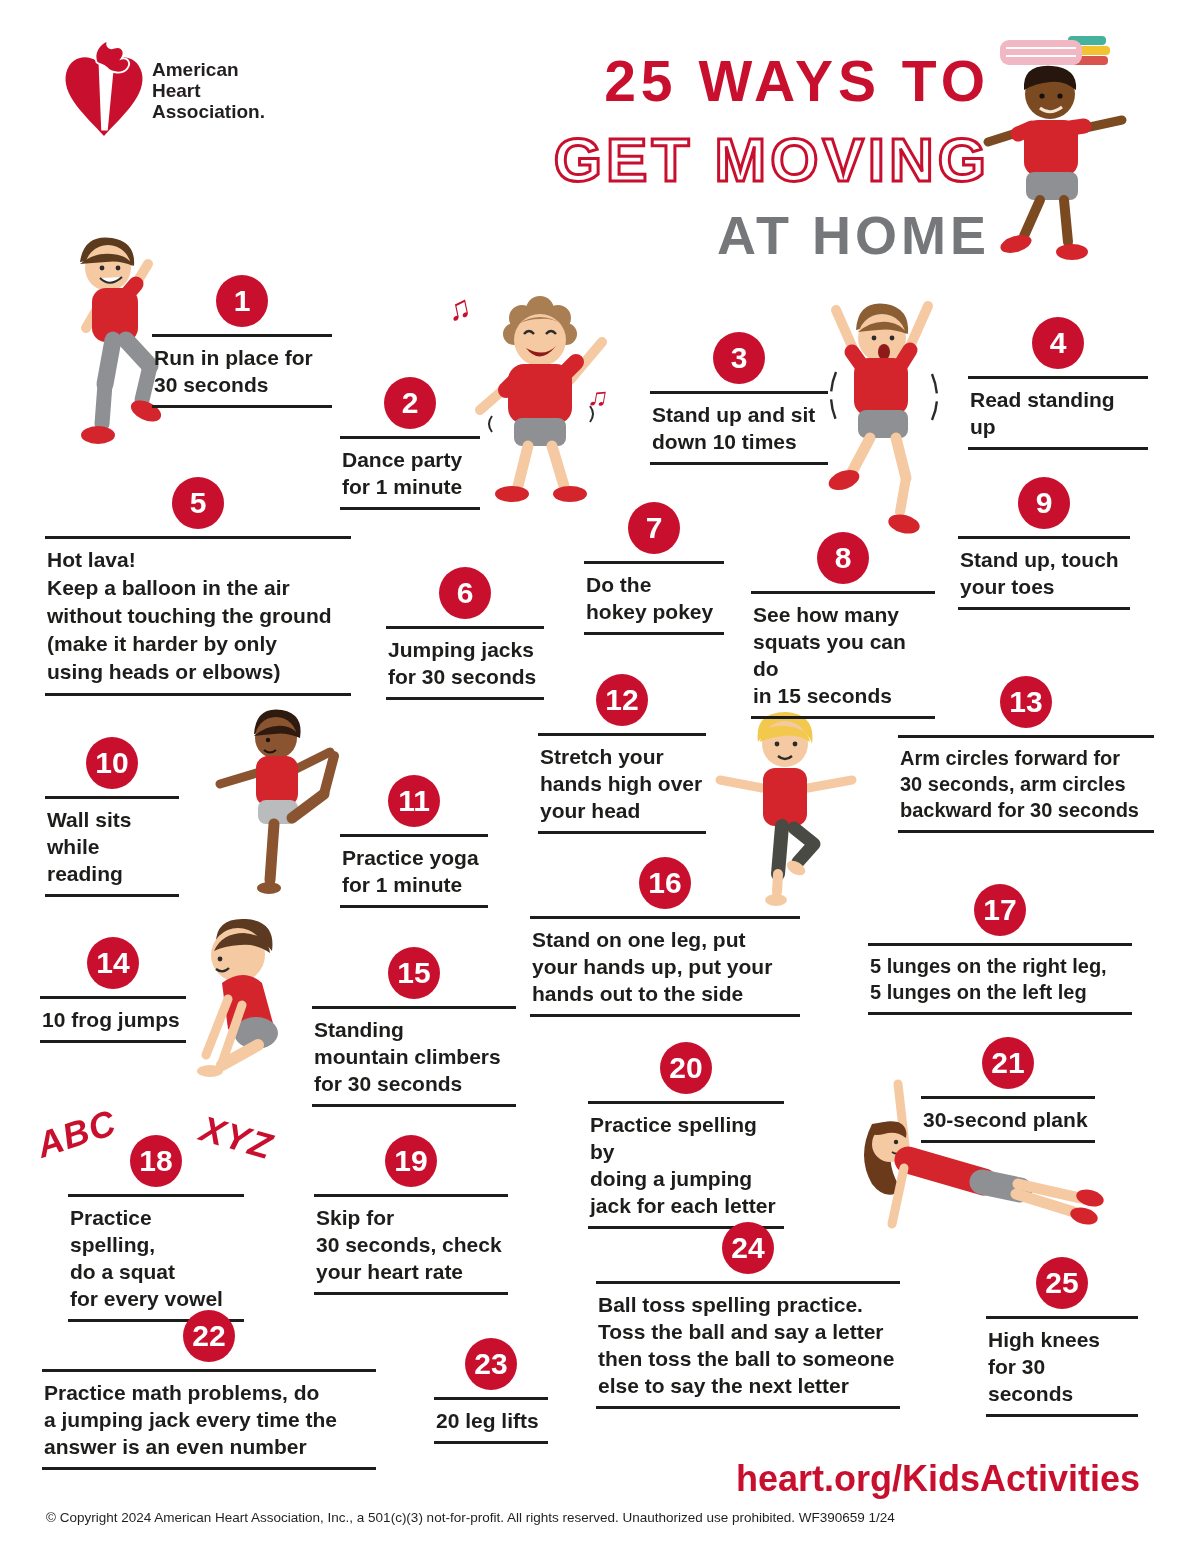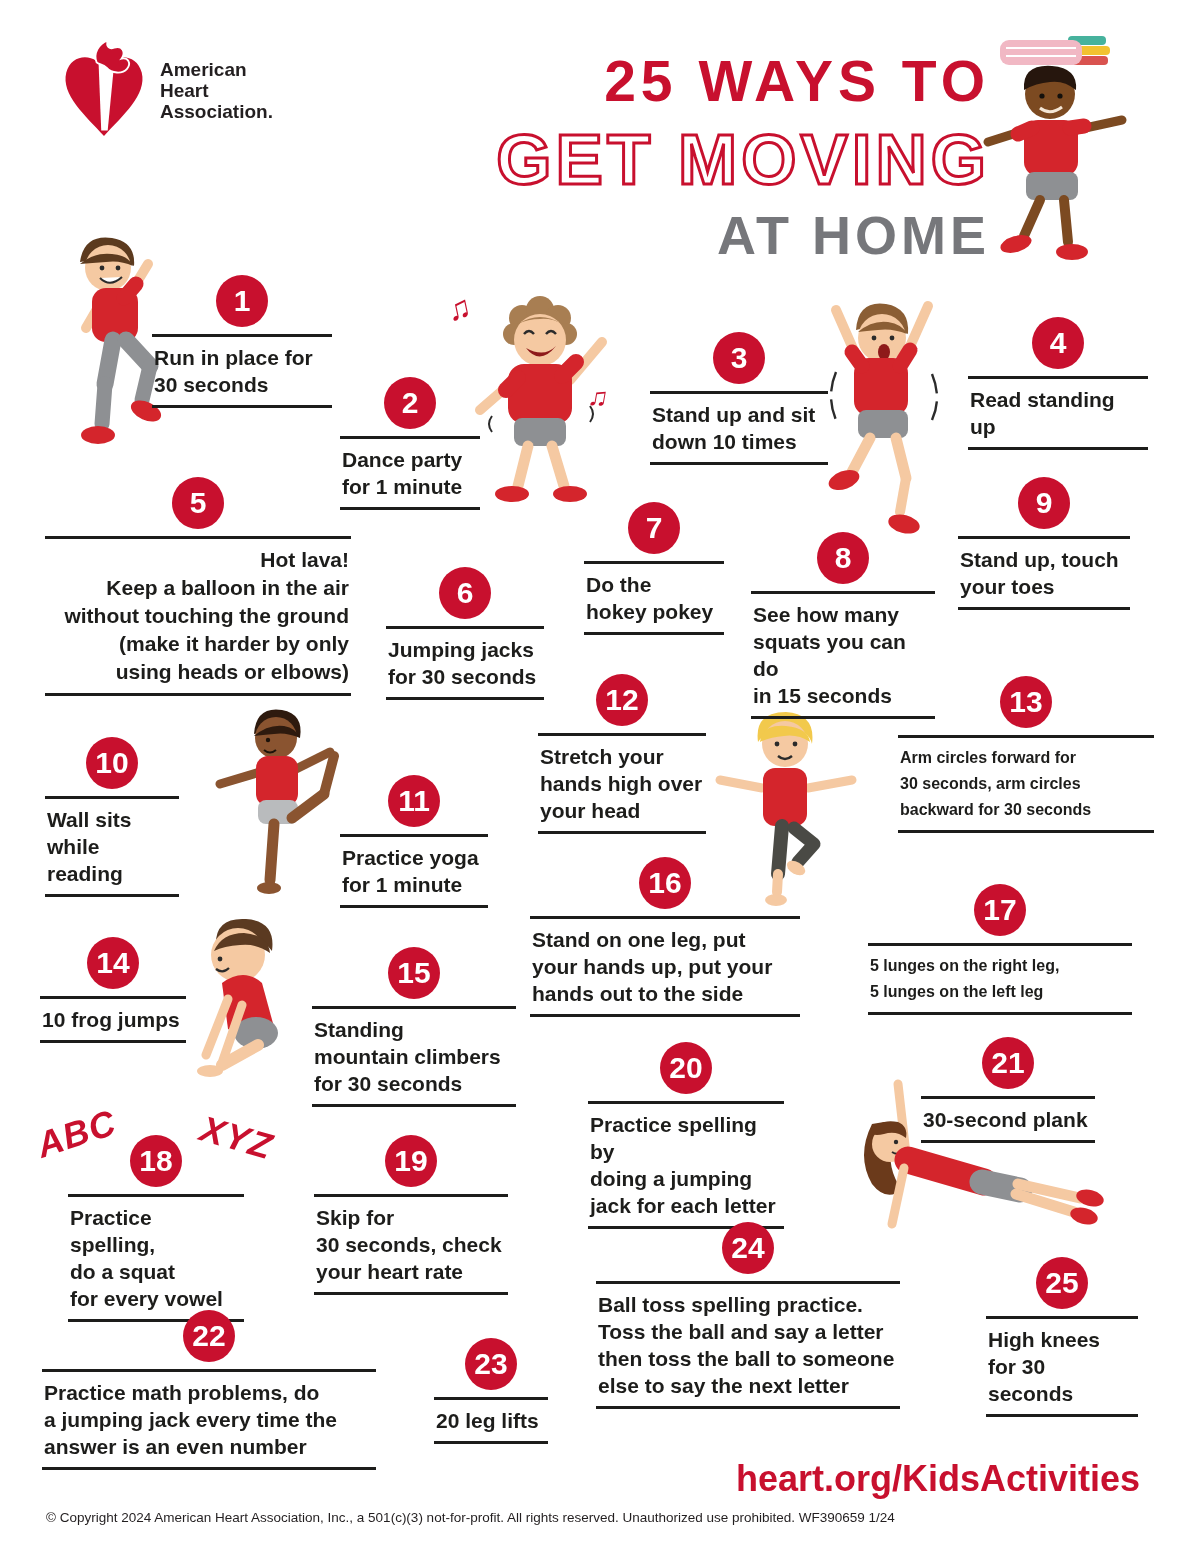--- a/index.html
+++ b/index.html
@@ -10,38 +10,38 @@
     --skin-dk:#8A5430;
     --skin-dkr:#7C4A21;
     --shorts:#8E9093;
     --hair-br:#6B4423;
   }
   *{margin:0;padding:0;box-sizing:border-box}
   body{background:#fff;font-family:"Liberation Sans",sans-serif;}
   .poster{position:relative;width:1200px;height:1553px;background:#fff;overflow:hidden;margin:0 auto;}
 
   
-  .logo{position:absolute;left:58px;top:38px;display:flex;align-items:center;gap:10px}
+  .logo{position:absolute;left:58px;top:38px;display:flex;align-items:center;gap:2px}
   .logo-text{font-weight:bold;font-size:19px;line-height:21px;color:#231F20}
   .titles{position:absolute;left:250px;top:48px;width:740px;text-align:right;color:var(--red)}
   .title-top{font-weight:bold;font-size:57px;letter-spacing:5px;}
-  .title-main{font-weight:bold;font-size:71px;letter-spacing:4px;line-height:92px;color:#fff;
+  .title-main{font-weight:bold;font-size:62px;letter-spacing:4px;line-height:92px;color:#fff;
     -webkit-text-stroke:3px var(--red);text-stroke:3px var(--red);}
   .title-sub{font-weight:bold;font-size:54px;letter-spacing:4px;color:var(--gray);line-height:58px}
 
   
   .item{position:absolute;display:flex;flex-direction:column;align-items:center}
   .num{width:52px;height:52px;border-radius:50%;background:var(--red);color:#fff;font-weight:bold;
        font-size:30px;display:flex;align-items:center;justify-content:center;margin-bottom:7px;flex:none}
   .label{width:100%;border-top:3px solid var(--dark);border-bottom:3px solid var(--dark);
          padding:7px 2px;text-align:left;font-weight:bold;font-size:21px;line-height:27px;
          color:var(--dark);white-space:pre-line}
-  .fs20 .label{font-size:16px;line-height:26px}
+  .fs20 .label{font-size:20px;line-height:26px}
   .labelwrap{width:100%;border-top:3px solid var(--dark);border-bottom:3px solid var(--dark);
-         padding:7px 2px;text-align:right;color:var(--dark)}
+         padding:7px 2px;text-align:left;color:var(--dark)}
   .labelwrap .main{font-weight:bold;font-size:21px;line-height:28px;white-space:pre-line}
   .labelwrap .sub{font-weight:bold;font-size:21px;line-height:28px;white-space:pre-line}
 
   .illus{position:absolute}
   .note{position:absolute;color:var(--red);font-weight:bold}
   .deco{position:absolute;color:var(--red);font-weight:bold;font-style:italic;font-size:36px;letter-spacing:1px}
 
   .footer-url{position:absolute;left:700px;top:1458px;width:440px;text-align:right;
               font-weight:bold;font-size:36px;color:var(--red);text-decoration:none}
   .copyright{position:absolute;left:46px;top:1510px;width:1120px;font-size:13.5px;color:#231F20}

